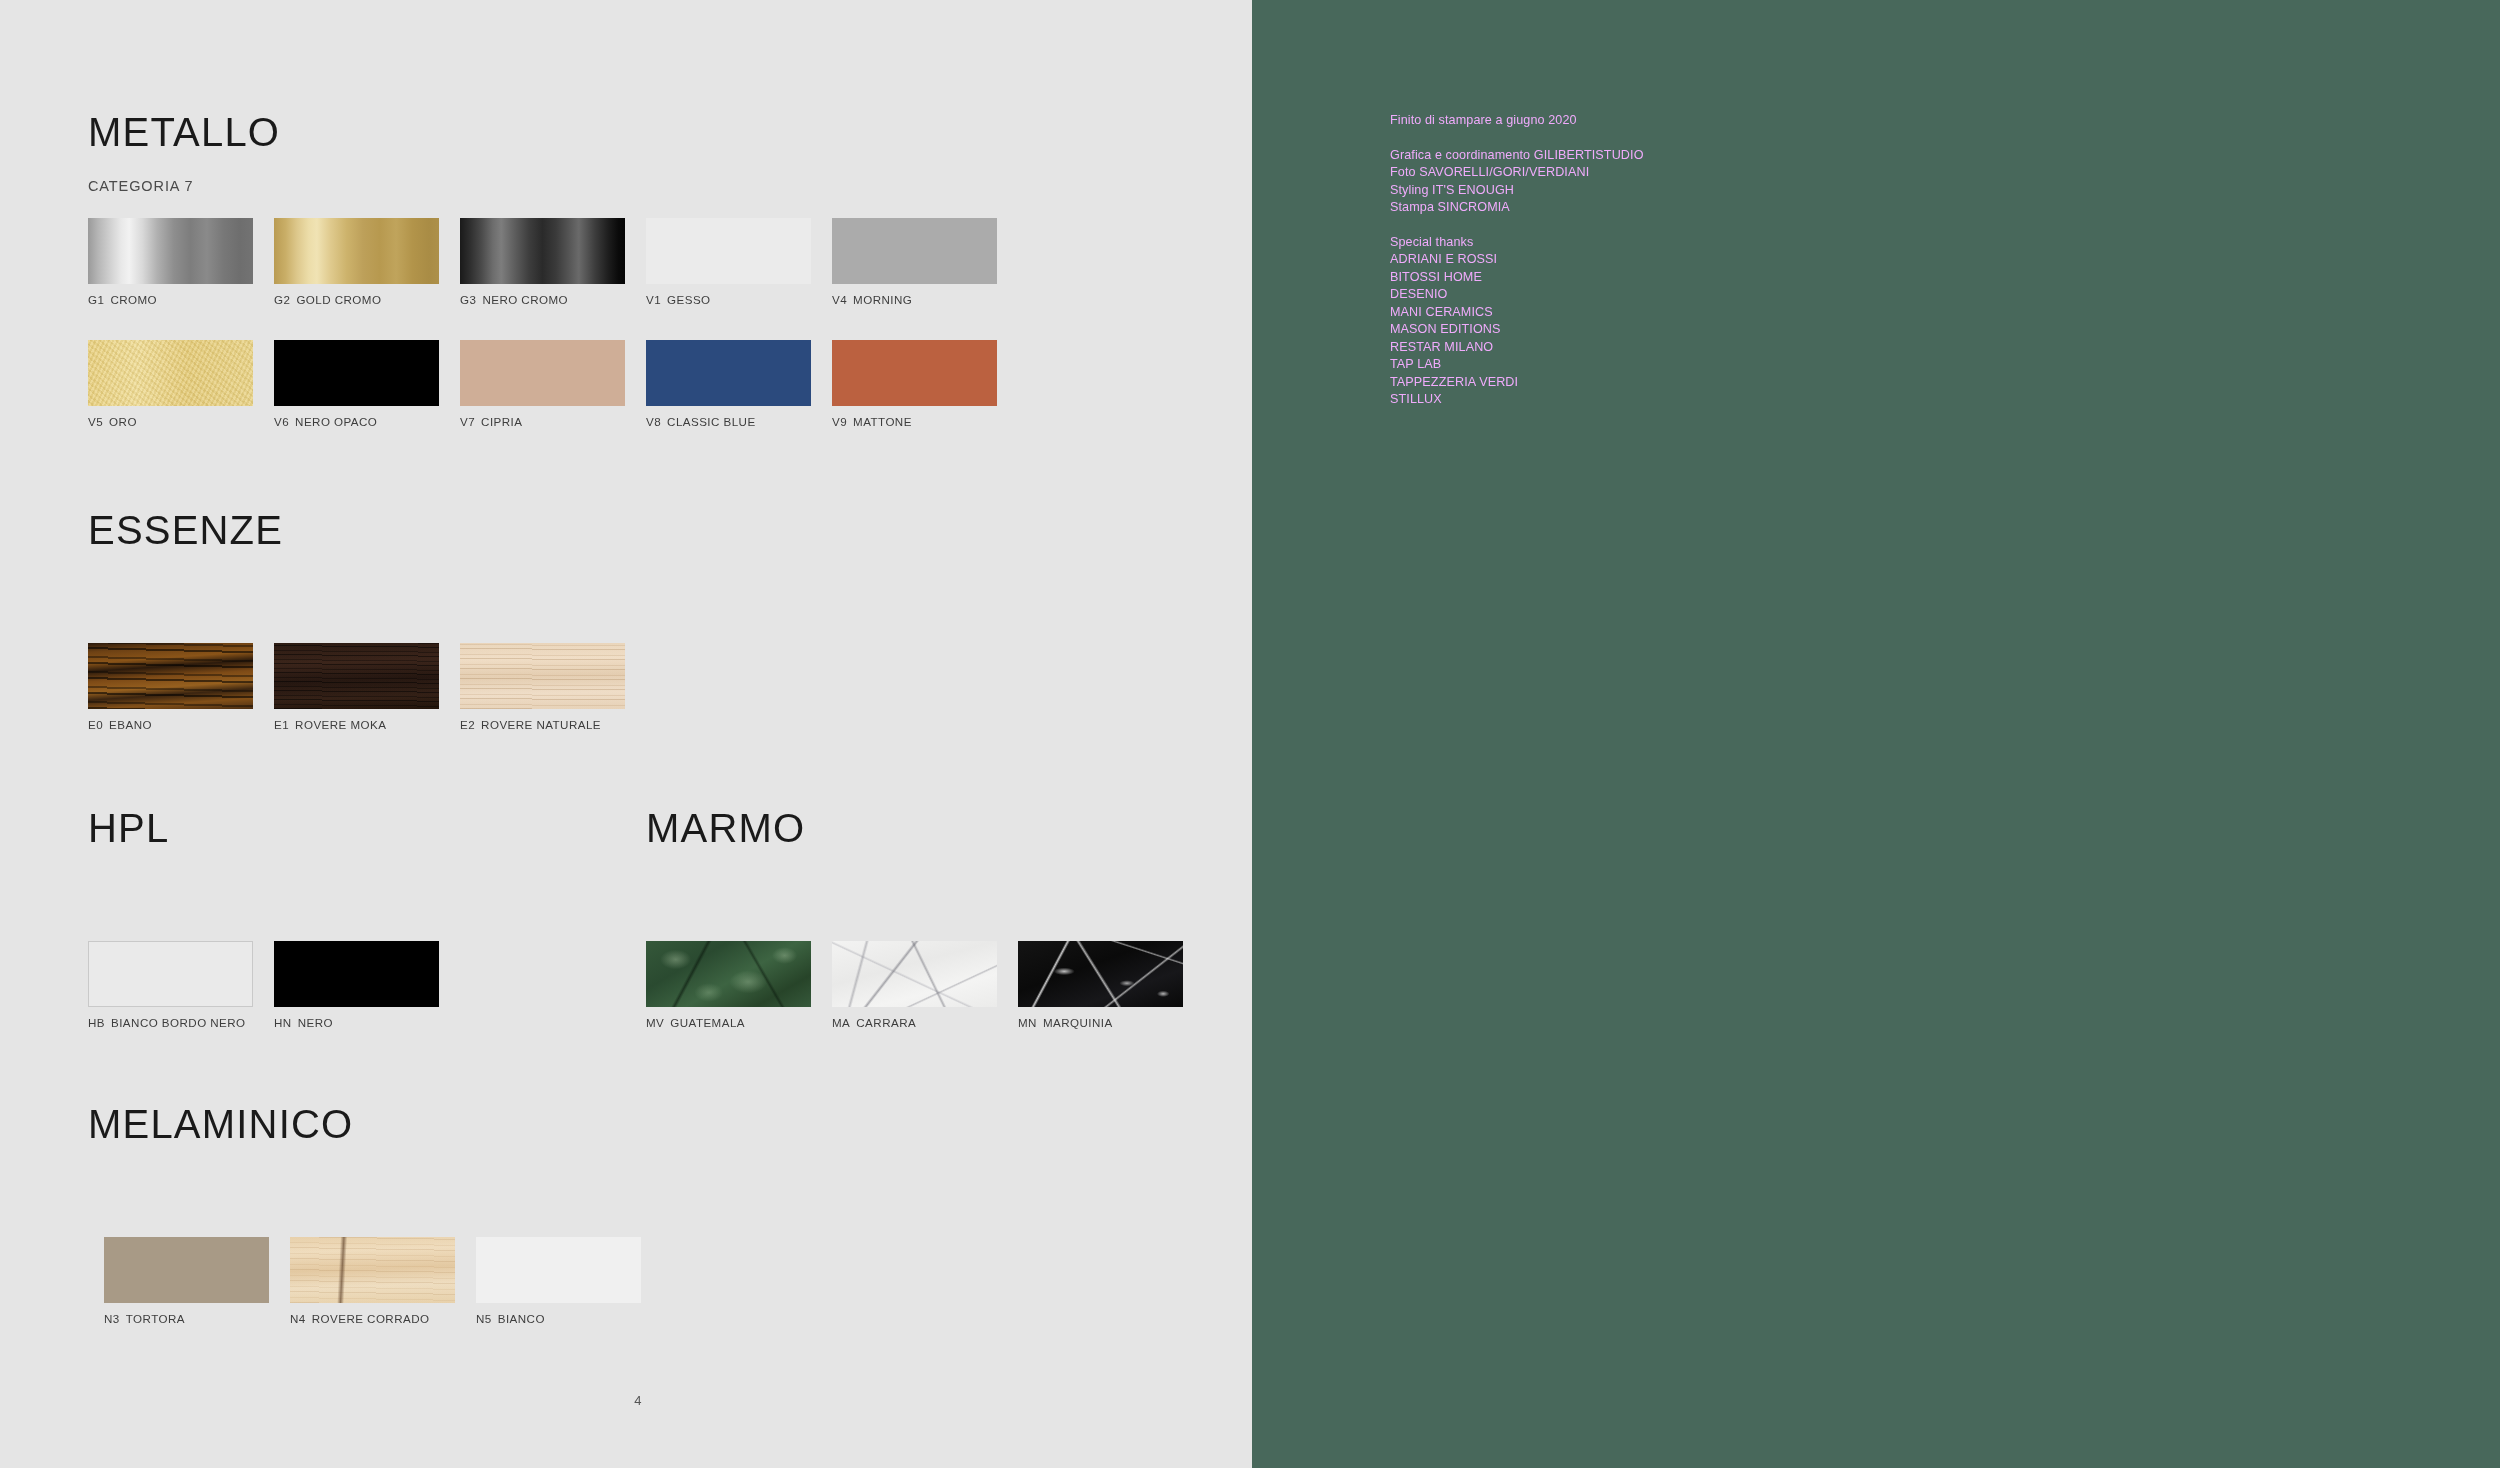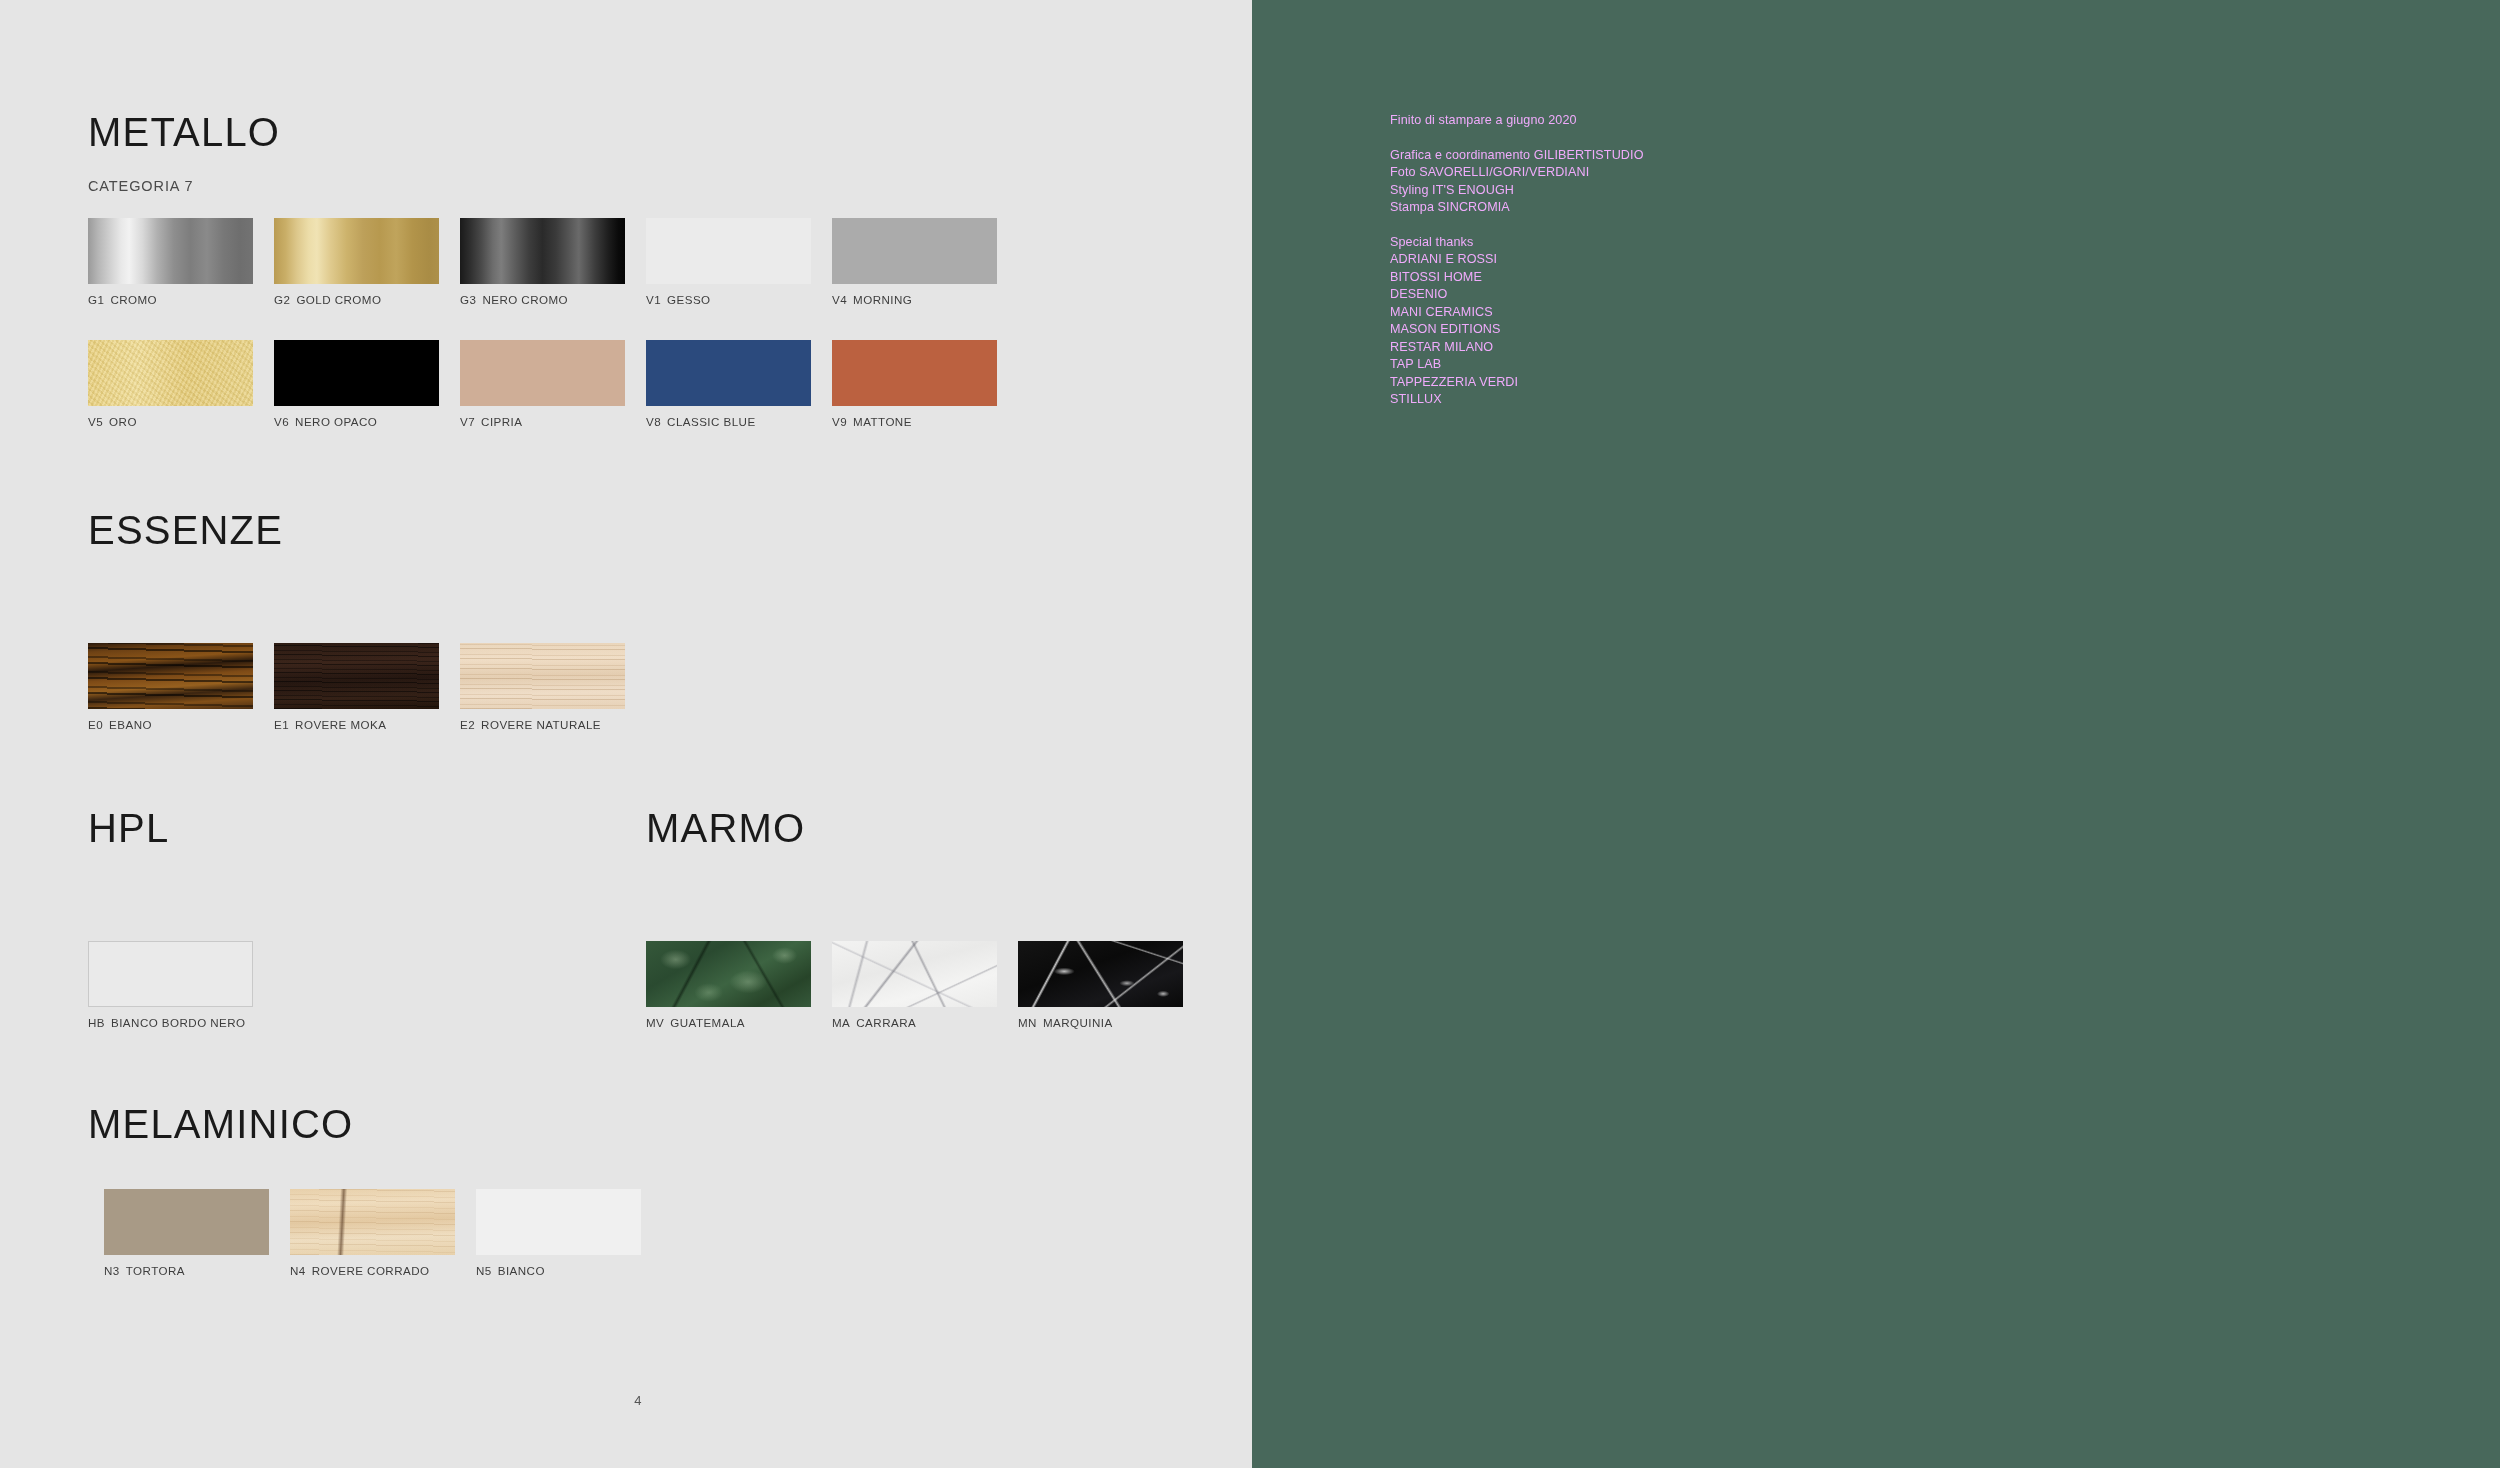--- a/index.html
+++ b/index.html
@@ -301,20 +301,24 @@
         </div>
       </div>
 
       <div class="section" style="top:808px;">
         <div class="section-title">HPL</div>
         <div class="swatch-row" style="margin-top:93px;">
           <div class="swatch-cell">
             <div class="swatch fill-hpl-bianco bordered"></div>
             <div class="swatch-label"><span class="code">HB</span><span>BIANCO BORDO NERO</span></div>
           </div>
+          <div class="swatch-cell">
+            <div class="swatch fill-hpl-nero"></div>
+            <div class="swatch-label"><span class="code">HN</span><span>NERO</span></div>
+          </div>
         </div>
       </div>
 
       <div class="section" style="top:808px; left:558px;">
         <div class="section-title">MARMO</div>
         <div class="swatch-row" style="margin-top:93px;">
           <div class="swatch-cell">
             <div class="swatch fill-guatemala"></div>
             <div class="swatch-label"><span class="code">MV</span><span>GUATEMALA</span></div>
           </div>
@@ -324,21 +328,21 @@
           </div>
           <div class="swatch-cell">
             <div class="swatch fill-marquinia"></div>
             <div class="swatch-label"><span class="code">MN</span><span>MARQUINIA</span></div>
           </div>
         </div>
       </div>
 
       <div class="section" style="top:1104px;">
         <div class="section-title">MELAMINICO</div>
-        <div class="swatch-row" style="margin-top:45px;padding-left:16px;">
+        <div class="swatch-row" style="margin-top:93px;padding-left:16px;">
           <div class="swatch-cell">
             <div class="swatch fill-tortora"></div>
             <div class="swatch-label"><span class="code">N3</span><span>TORTORA</span></div>
           </div>
           <div class="swatch-cell">
             <div class="swatch fill-rovere-corrado"></div>
             <div class="swatch-label"><span class="code">N4</span><span>ROVERE CORRADO</span></div>
           </div>
           <div class="swatch-cell">
             <div class="swatch fill-bianco"></div>

